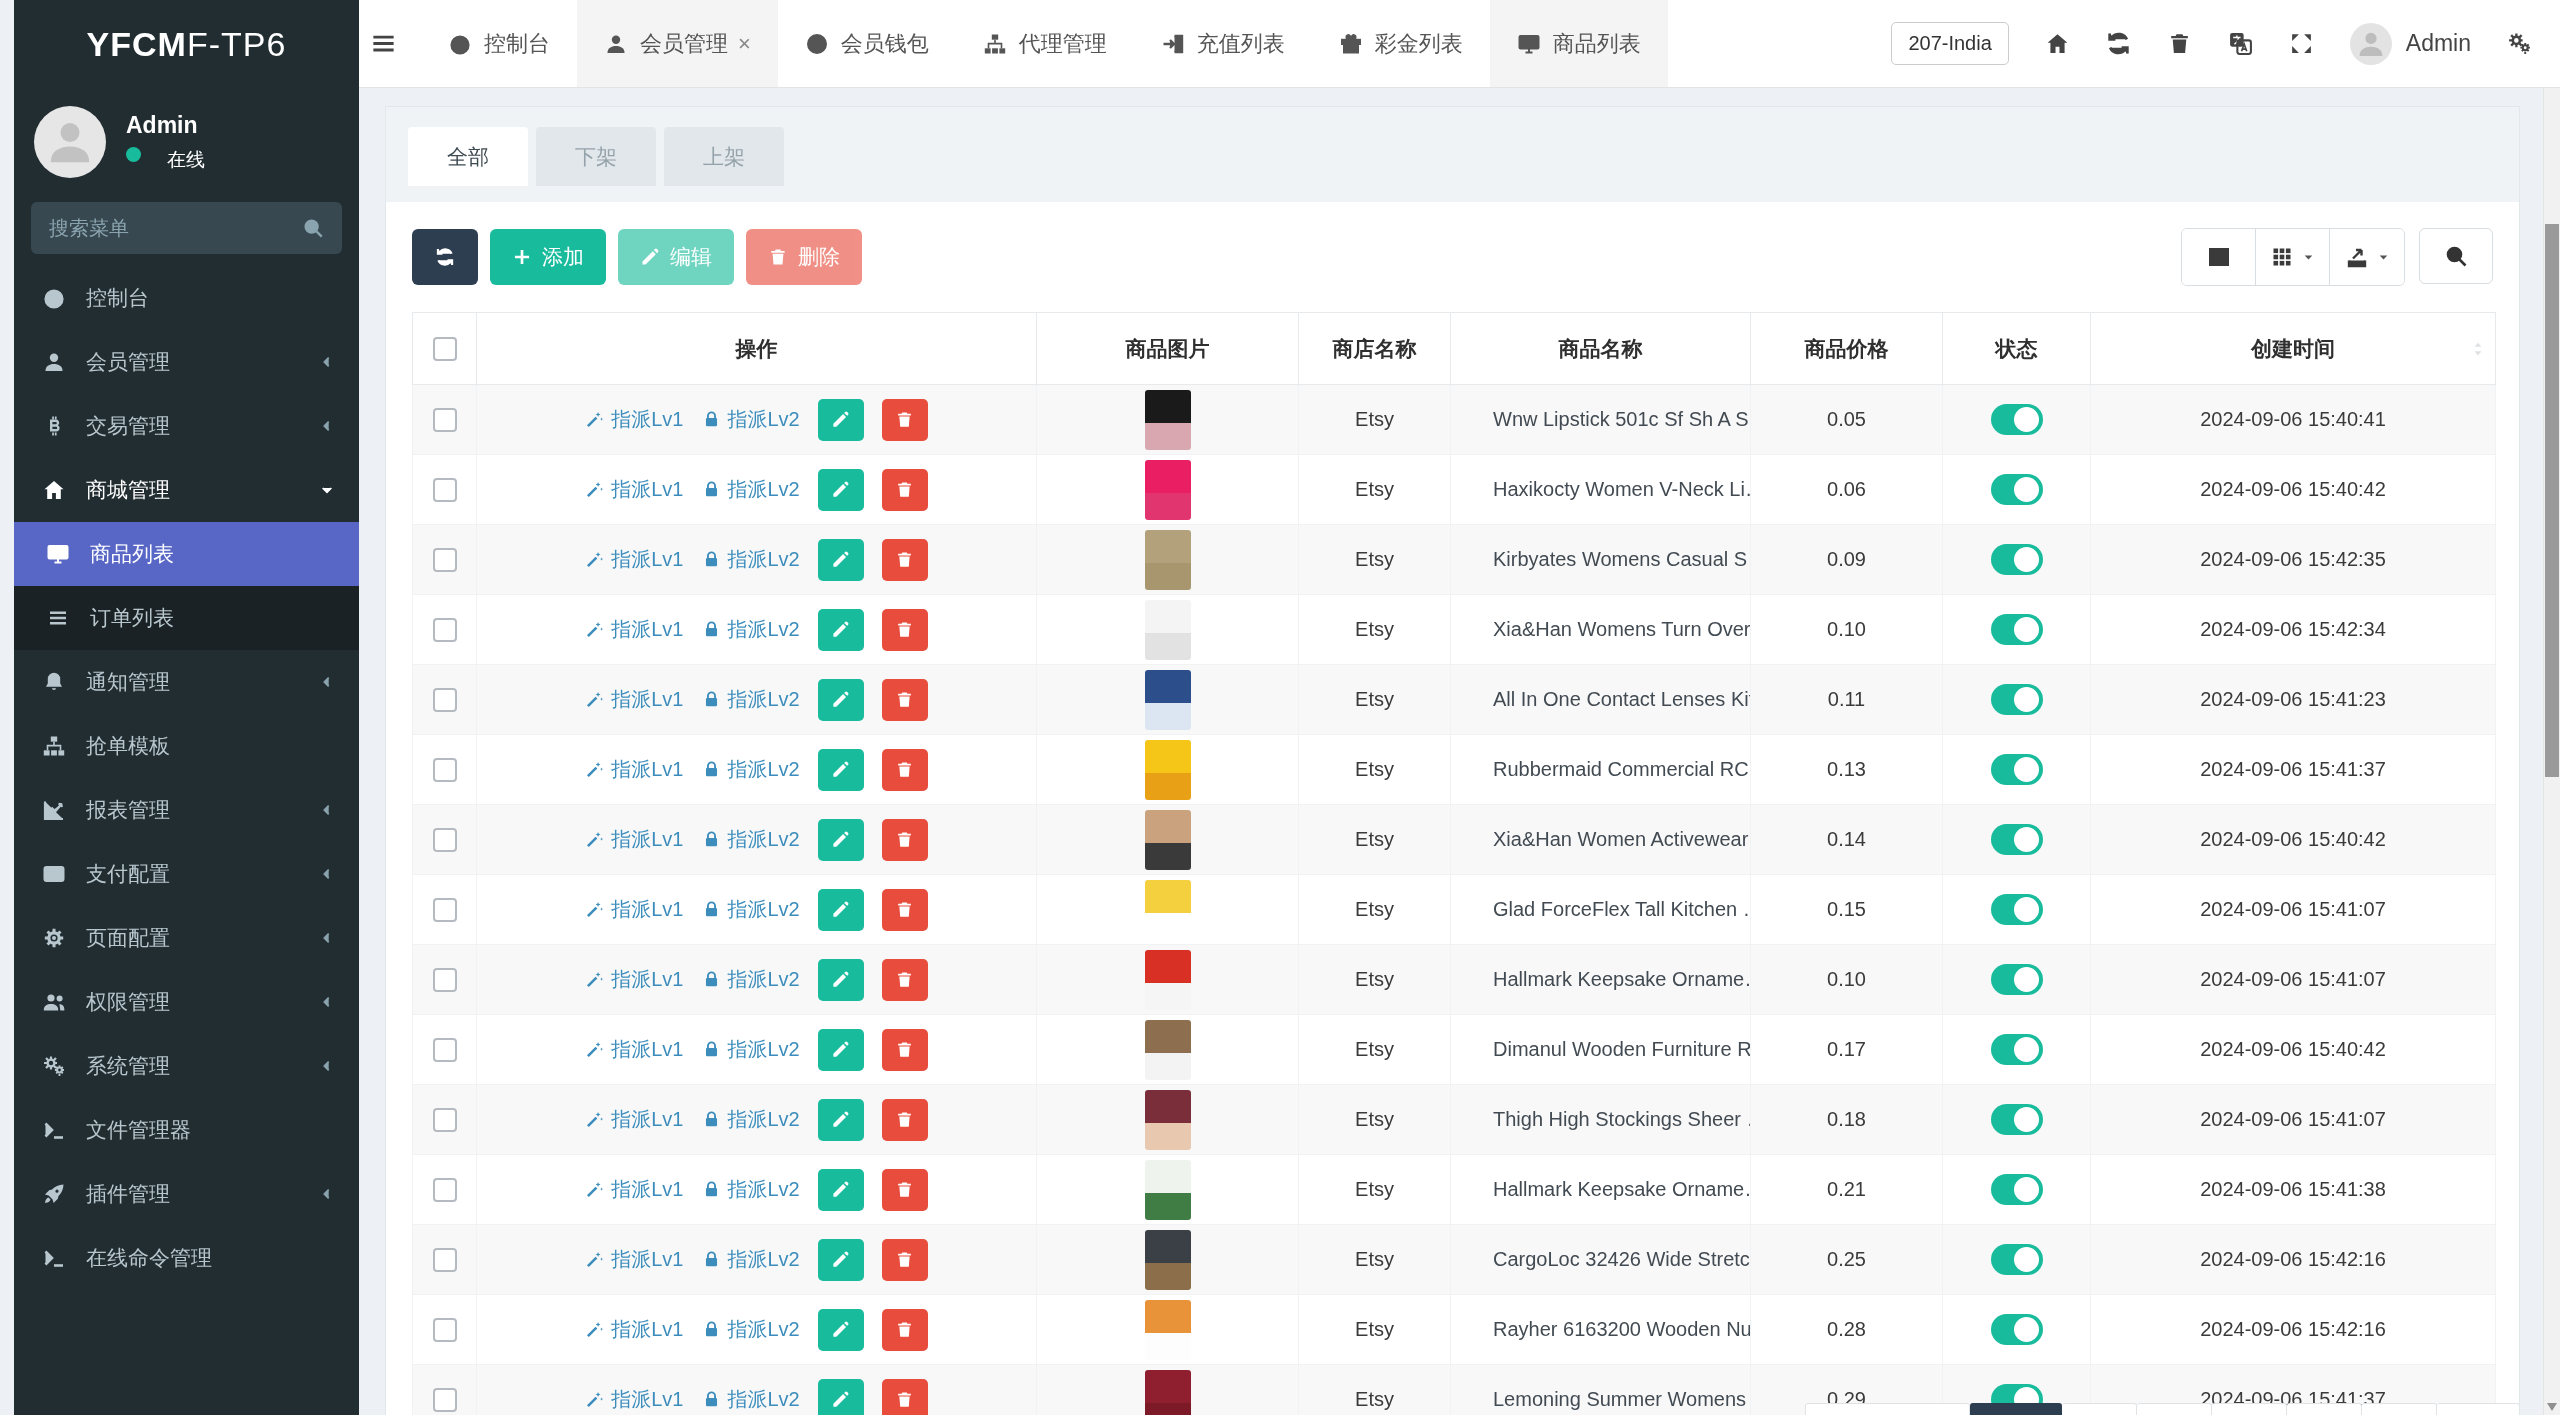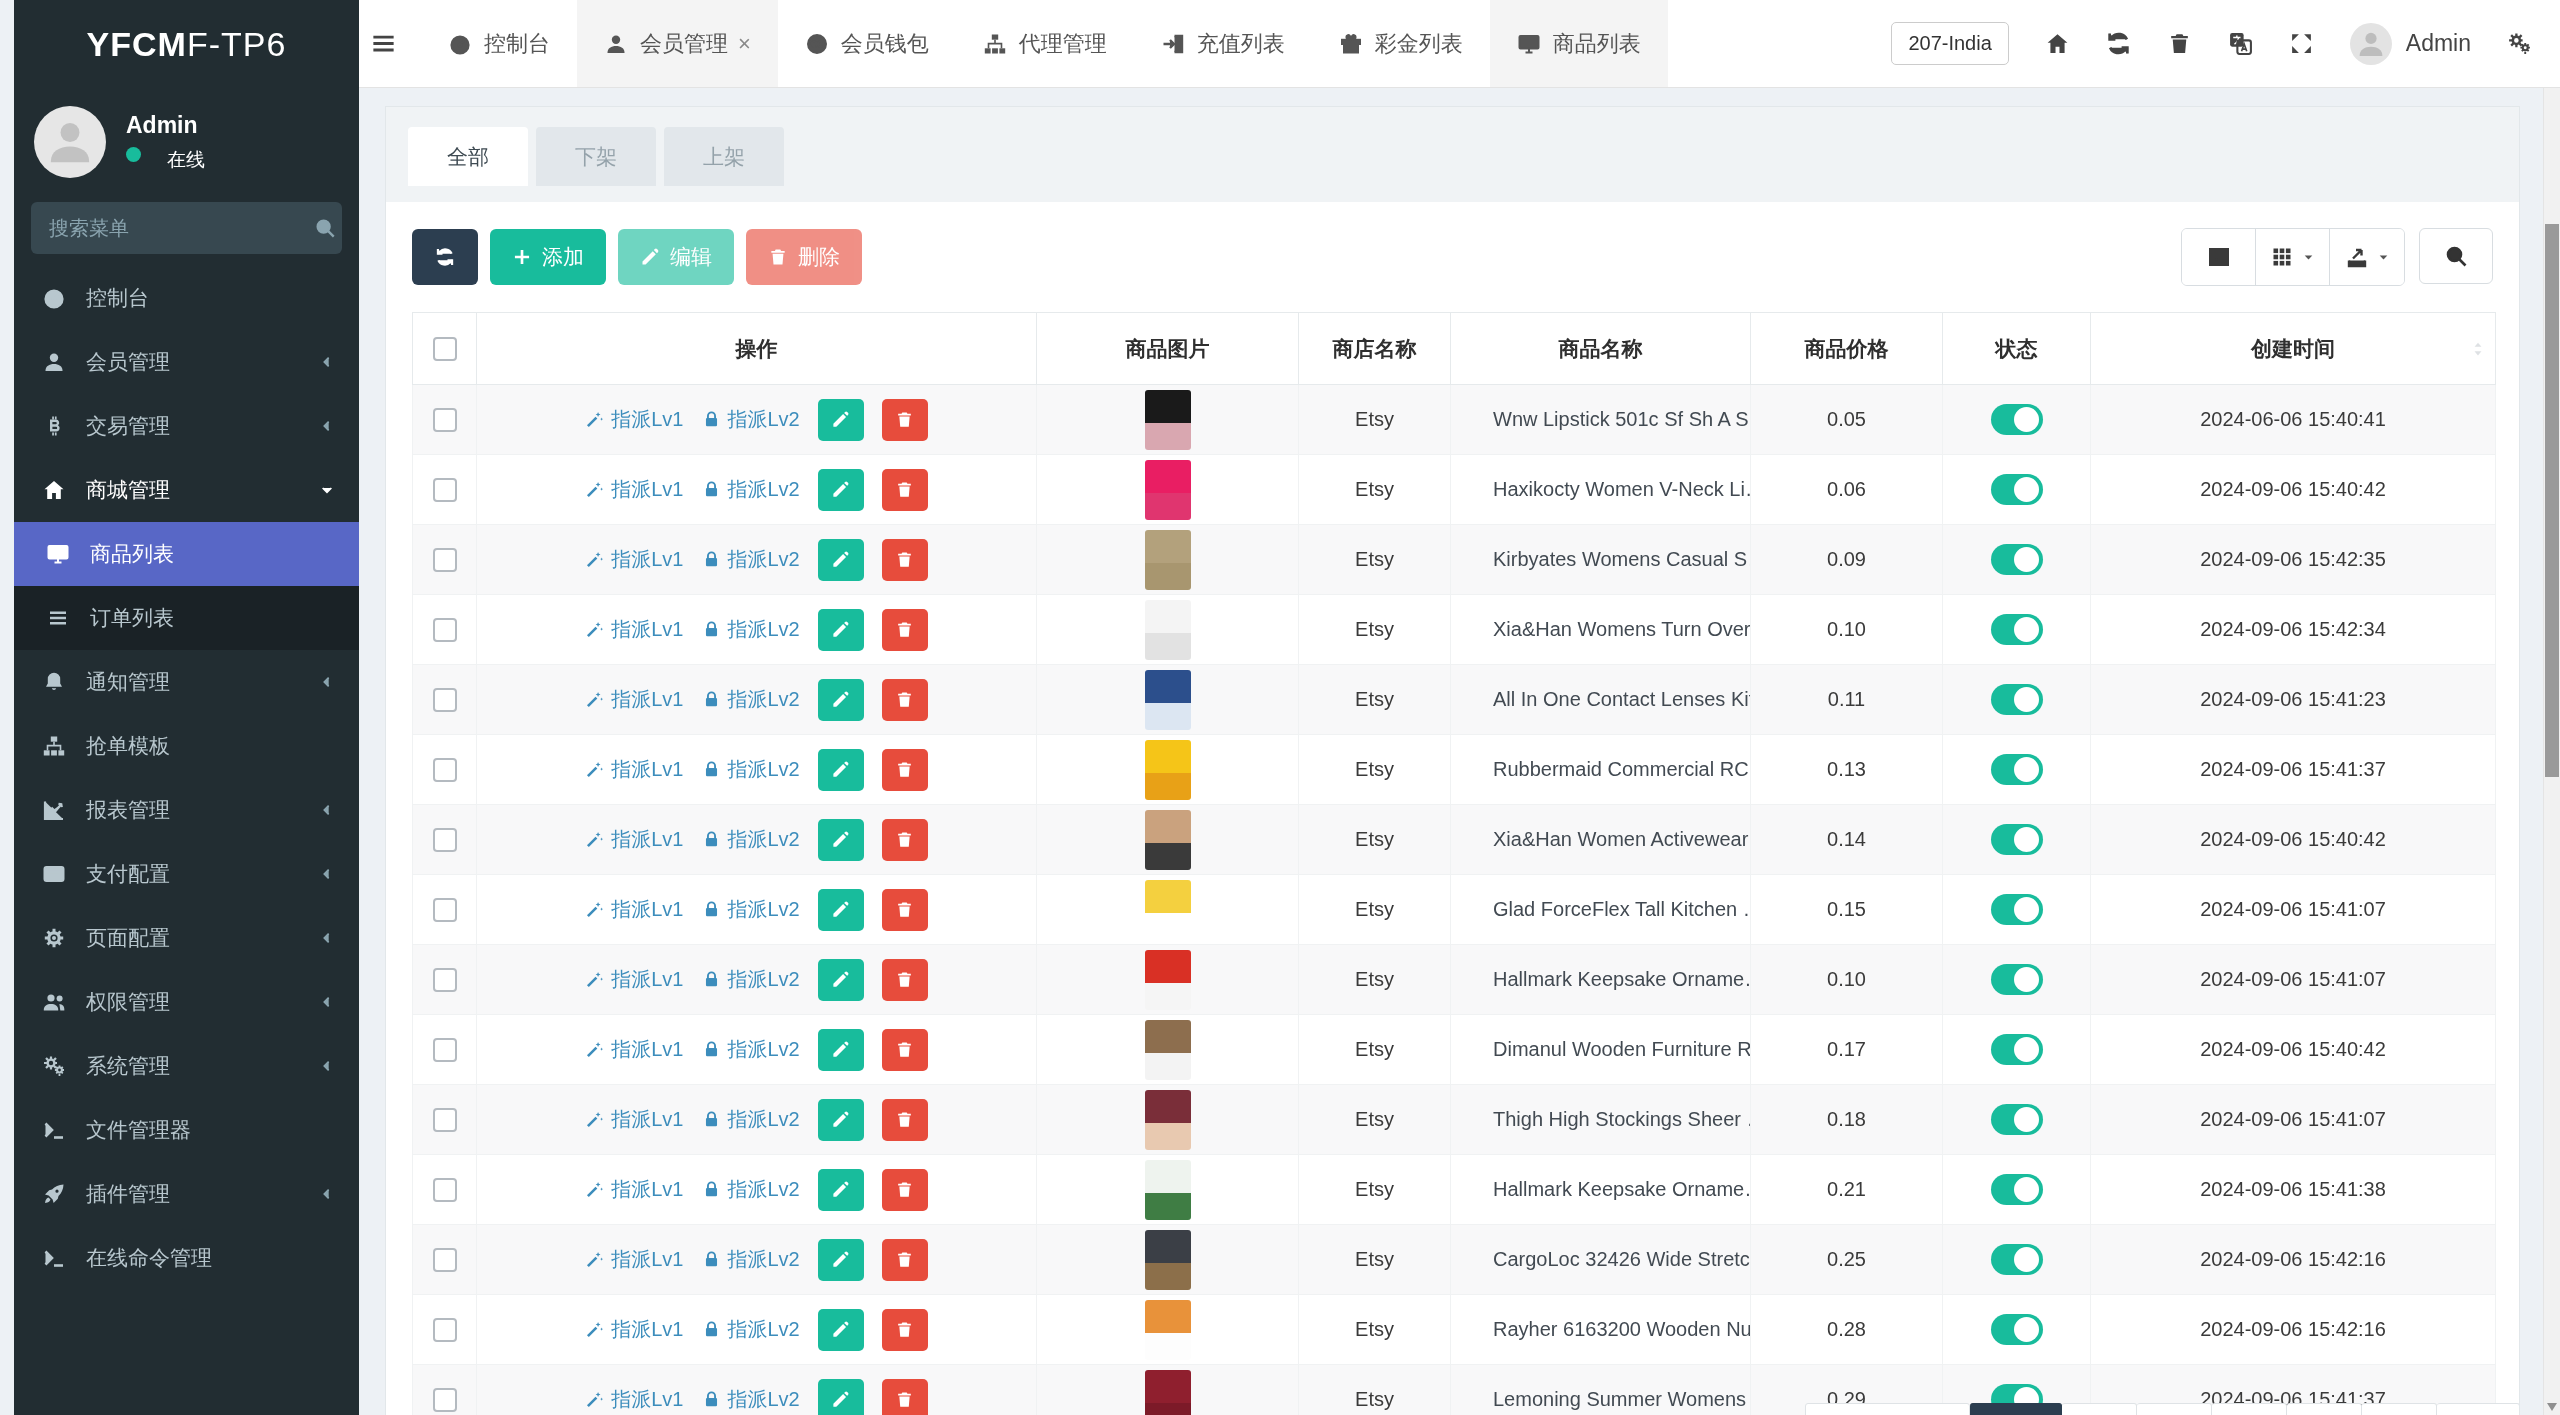--- a/index.html
+++ b/index.html
@@ -10,21 +10,21 @@
   
   .sidebar{position:fixed;left:14px;top:0;bottom:0;width:345px;background:#222d32;color:#b8c7ce;z-index:5}
   .logo{height:88px;display:flex;align-items:center;justify-content:center;color:#fff;font-size:34px;letter-spacing:1px}
   .logo b{font-weight:bold}
   .user-panel{display:flex;align-items:center;gap:20px;padding:18px 20px 8px 20px}
   .avatar{width:72px;height:72px;border-radius:50%;background:#e6e6e6;display:flex;align-items:center;justify-content:center;color:#c2c2c2;font-size:52px;overflow:hidden}
   .user-meta .uname{color:#fff;font-weight:bold;font-size:23px;margin-bottom:8px}
   .user-meta .ustatus{font-size:19px;color:#fff;display:flex;gap:26px}
   .dot{width:15px;height:15px;border-radius:50%;background:#18bc9c;display:inline-block}
   .side-search{margin:16px 17px 6px 17px;background:#374850;border-radius:6px;height:52px;display:flex;align-items:center;padding:0 18px}
-  .side-search input{flex:1;background:transparent;border:none;outline:none;color:#cfd8dc;font-size:20px;font-family:Liberation Sans, sans-serif}
+  .side-search input{flex:1;background:transparent;border:none;outline:none;color:#cfd8dc;font-size:20px;font-family:Liberation Serif, serif}
   .side-search input::placeholder{color:#8aa4af}
   .side-search .ico{color:#8aa4af;font-size:22px}
   .menu{margin-top:12px}
   .menu-item{height:64px;display:flex;align-items:center;padding:0 24px;font-size:21px;color:#b8c7ce;cursor:pointer;white-space:nowrap}
   .menu-item .ico{font-size:24px;width:32px;margin-right:16px;color:inherit}
   .menu-item .arrow{margin-left:auto;font-size:16px;width:auto;margin-right:0;color:#8aa4af}
   .menu-item.open{color:#fff}
   .menu-item.open .arrow{color:#fff}
   .menu-item.sub{background:#1a2226;padding-left:28px}
   .menu-item.active{background:#5867c6;color:#fff}
@@ -635,21 +635,21 @@
                       </svg>
                     </span>
                   </button>
                 </span>
               </td>
               <td><span class="thumb" style="background: linear-gradient(rgb(26, 26, 26) 0px, rgb(26, 26, 26) 55%, rgb(217, 167, 176) 55%, rgb(217, 167, 176) 100%);"></span></td>
               <td>Etsy</td>
               <td class="col-name">Wnw Lipstick 501c Sf Sh A Si…</td>
               <td>0.05</td>
               <td><span class="toggle"><span class="knob"></span></span></td>
-              <td>2024-06-06 15:40:41</td>
+              <td>2024-09-06 15:40:41</td>
             </tr>
             <tr>
               <td><span class="cb"></span></td>
               <td>
                 <span class="op-wrap">
                   <a class="assign-link"><span class="ico">
                       <svg viewBox="0 0 24 24">
                         <path d="M2.5 19.2L13.3 8.4l2.3 2.3L4.8 21.5z"></path>
                         <path d="M16.5 2.5l.9 2.2 2.2.9-2.2.9-.9 2.2-.9-2.2-2.2-.9 2.2-.9zM21 9.5l.6 1.4 1.4.6-1.4.6-.6 1.4-.6-1.4-1.4-.6 1.4-.6z"></path>
                       </svg>

